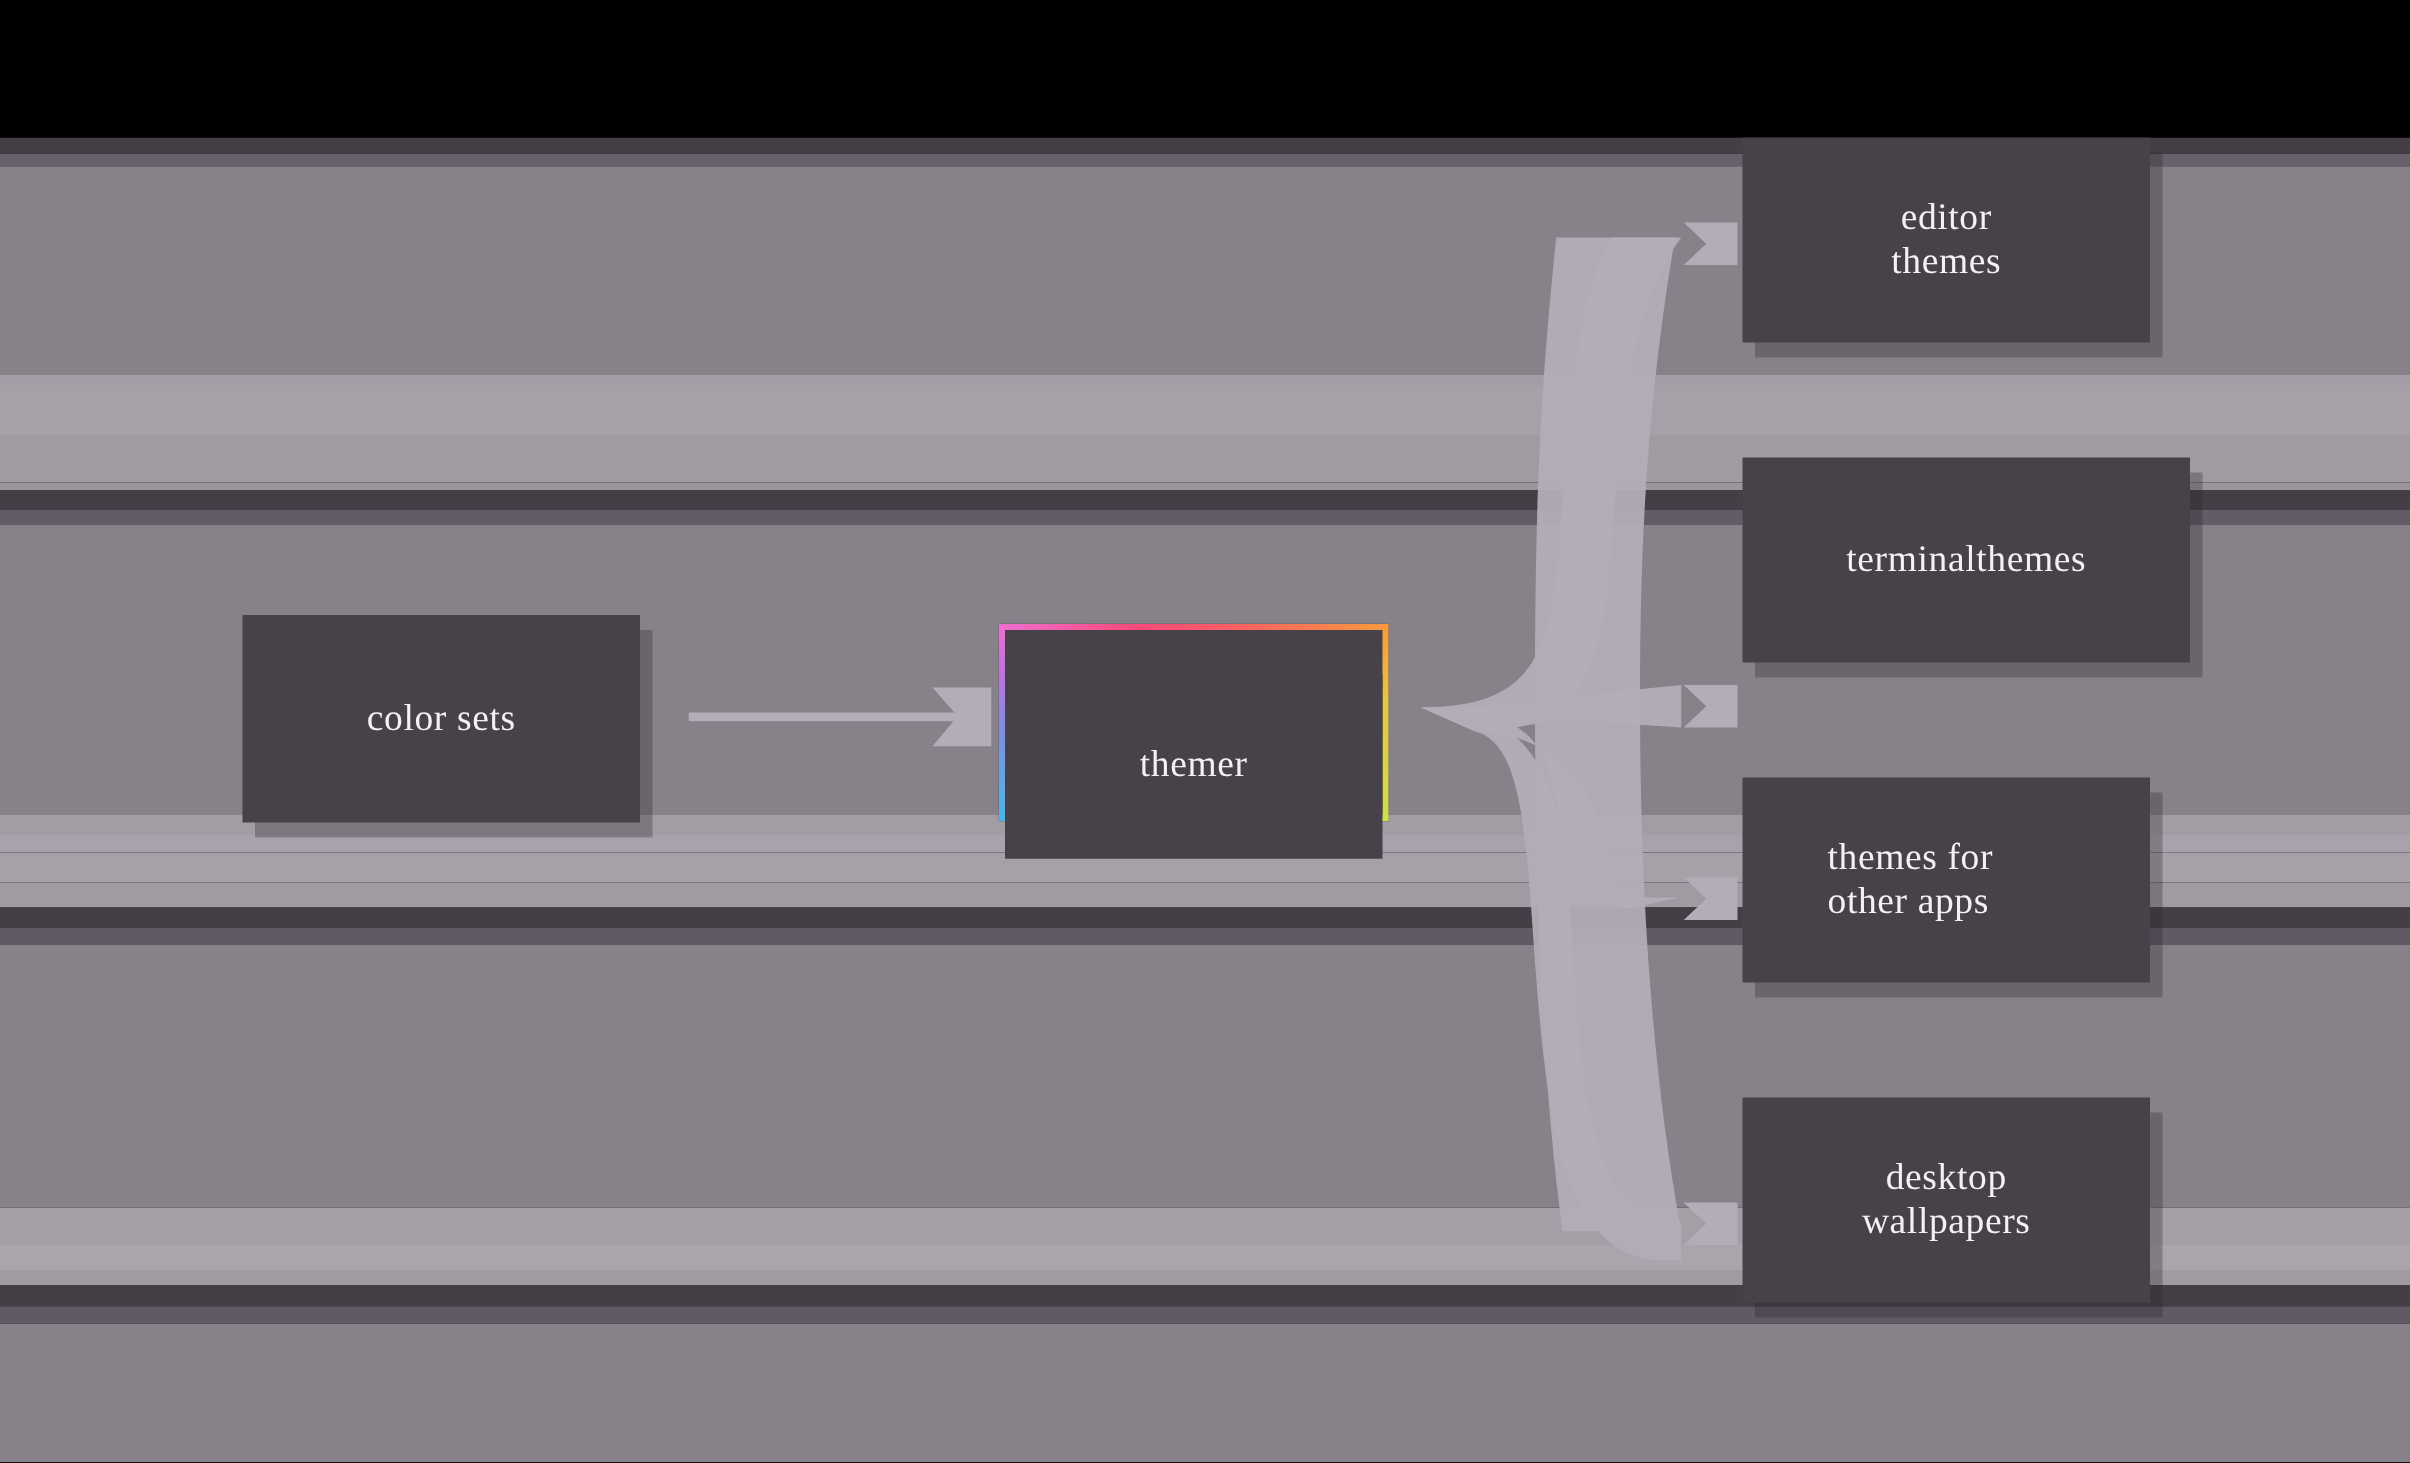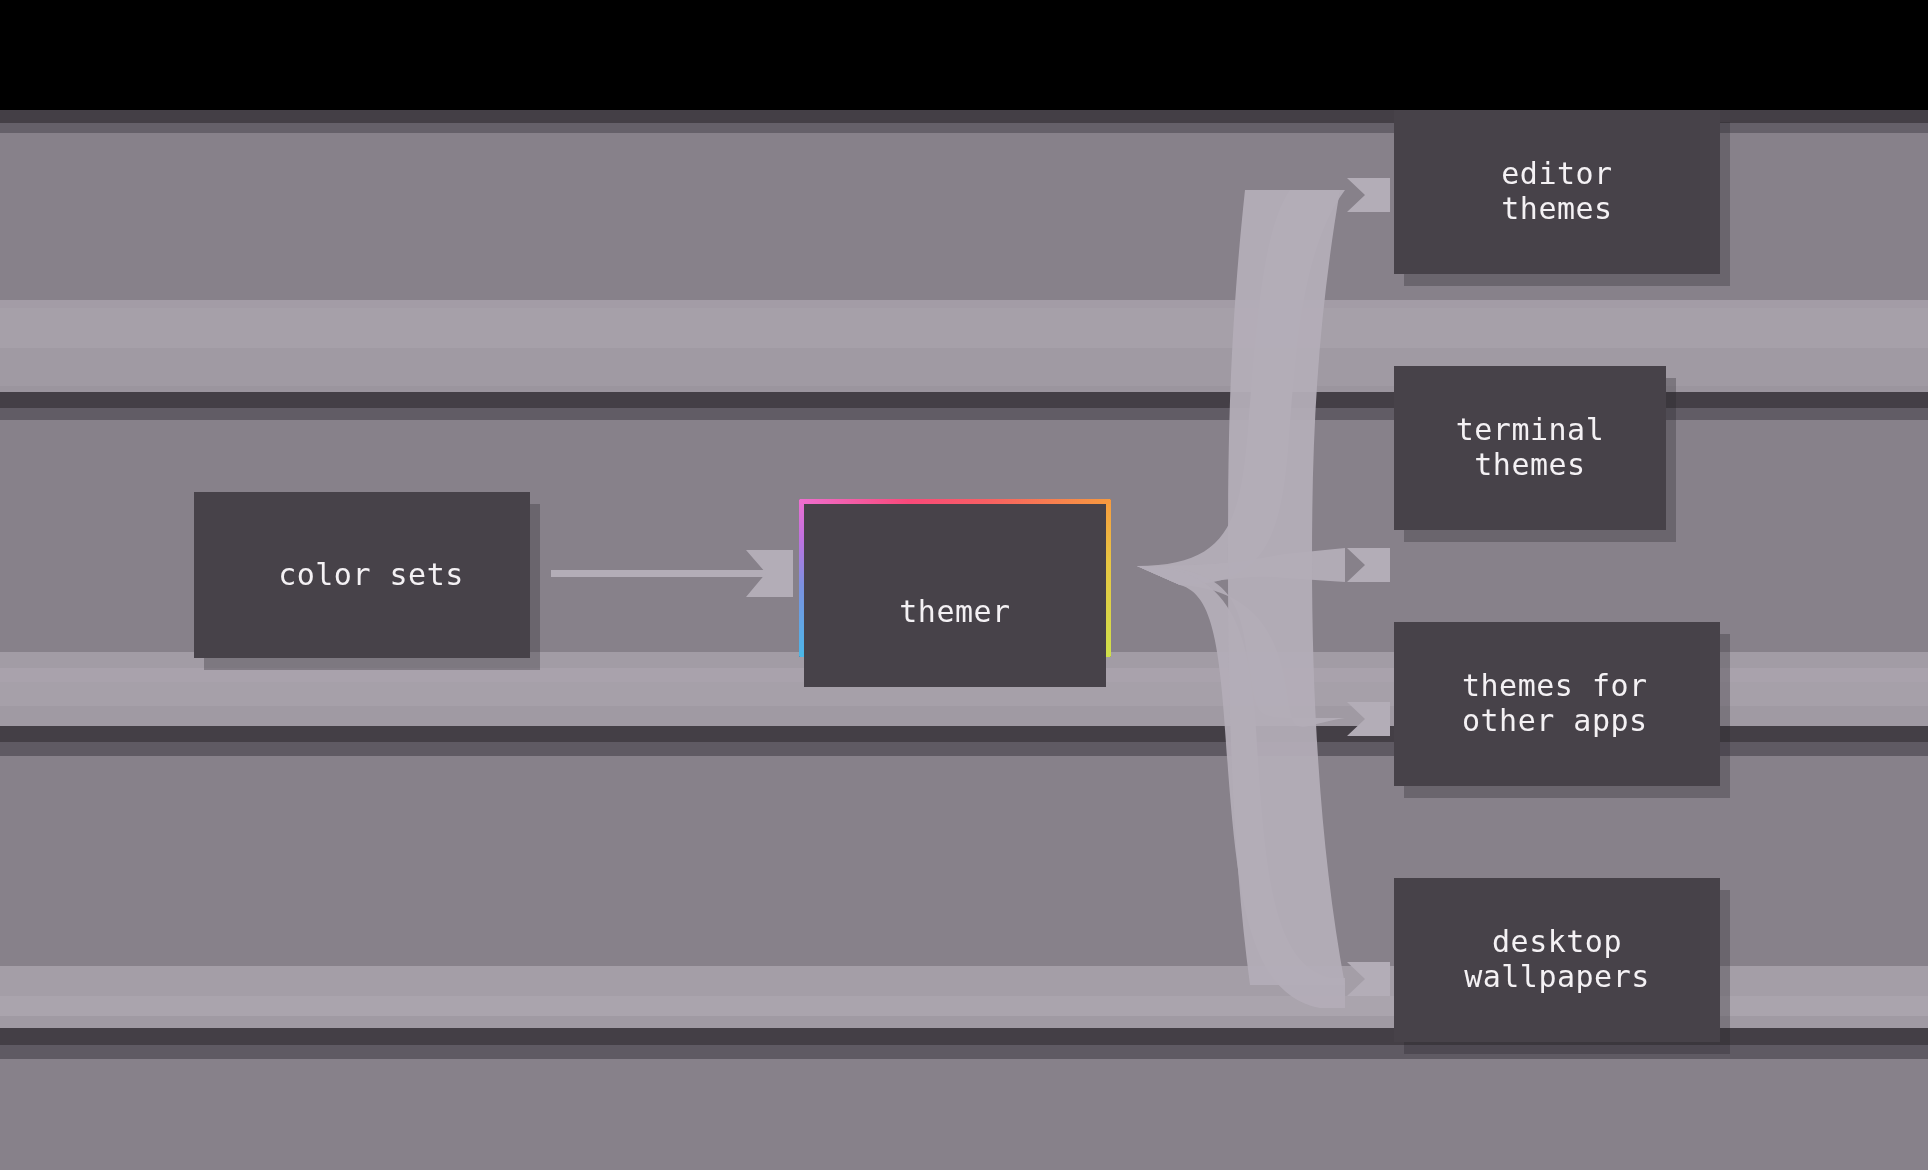--- a/index.html
+++ b/index.html
@@ -47,20 +47,21 @@
     display: flex;
     align-items: center;
     justify-content: center;
     text-align: left;
     color: #f4f1f4;
     font-size: 30px;
     line-height: 1.16;
     letter-spacing: 0.5px;
     box-shadow: 10px 12px 0 rgba(40,36,42,0.30);
     white-space: pre-line;
+    font-family: Liberation Serif, serif;
   }
   .node.accent {
     background: #474249;
     box-shadow: none;
     padding: 0;
   }
   .accent-border {
     position: absolute;
     left: 0; top: 0; right: 0; bottom: 0;
     padding: 5px;
@@ -165,42 +166,42 @@
       <path fill="#b3adb7" d="M1347,702 L1390,702 L1390,736 L1347,736 L1365,719 Z"></path>
       <path fill="#b3adb7" d="M1347,962 L1390,962 L1390,996 L1347,996 L1365,979 Z"></path>
 
       <g>
         <rect x="551" y="570" width="230" height="7" fill="#b3adb7"></rect>
         <path fill="#b3adb7" d="M746,550 L793,550 L793,597 L746,597 L766,573 Z"></path>
       </g>
     </g>
   </svg>
 
-  <div class="node" style="left:194px; top:492px; width:318px; height:166px;padding-left:18px;">
+  <div class="node" style="left:194px; top:492px; width:318px; height:166px;">
     <span>color sets</span>
   </div>
 
   <div class="node accent" style="left:799px; top:499px; width:312px; height:158px;">
     <div class="accent-border" style="background:
            linear-gradient(90deg,#ee6fd0 0%,#f9497a 35%,#f85f63 60%,#f79a3e 100%) top/100% 5px no-repeat,
            linear-gradient(180deg,#f79a3e 0%,#e8c642 40%,#cfe04b 100%) right/5px 100% no-repeat,
            linear-gradient(270deg,#cfe04b 0%,#8ed45f 25%,#3dc98f 60%,#4cb6e8 100%) bottom/100% 5px no-repeat,
            linear-gradient(0deg,#4cb6e8 0%,#7b91e0 45%,#c071e0 75%,#ee6fd0 100%) left/5px 100% no-repeat;">
       <div class="accent-inner">
         <span>themer</span>
       </div>
     </div>
   </div>
 
   <div class="node" style="left:1394px; top:110px; width:326px; height:164px; flex-direction:column;">
     <span>editor</span>
     <span>themes</span>
   </div>
 
-  <div class="node" style="left:1394px; top:366px; width:272px; height:164px; flex-direction:column;">
+  <div class="node" style="left:1394px; top:366px; width:358px; height:164px; flex-direction:row;">
     <span>terminal</span>
     <span>themes</span>
   </div>
 
   <div class="node" style="left:1394px; top:878px; width:326px; height:164px; flex-direction:column;">
     <span>desktop</span>
     <span>wallpapers</span>
   </div>
 
   <div class="node" style="left:1394px; top:622px; width:326px; height:164px; flex-direction:column; align-items:flex-start; padding-left:68px; box-sizing:border-box;">

